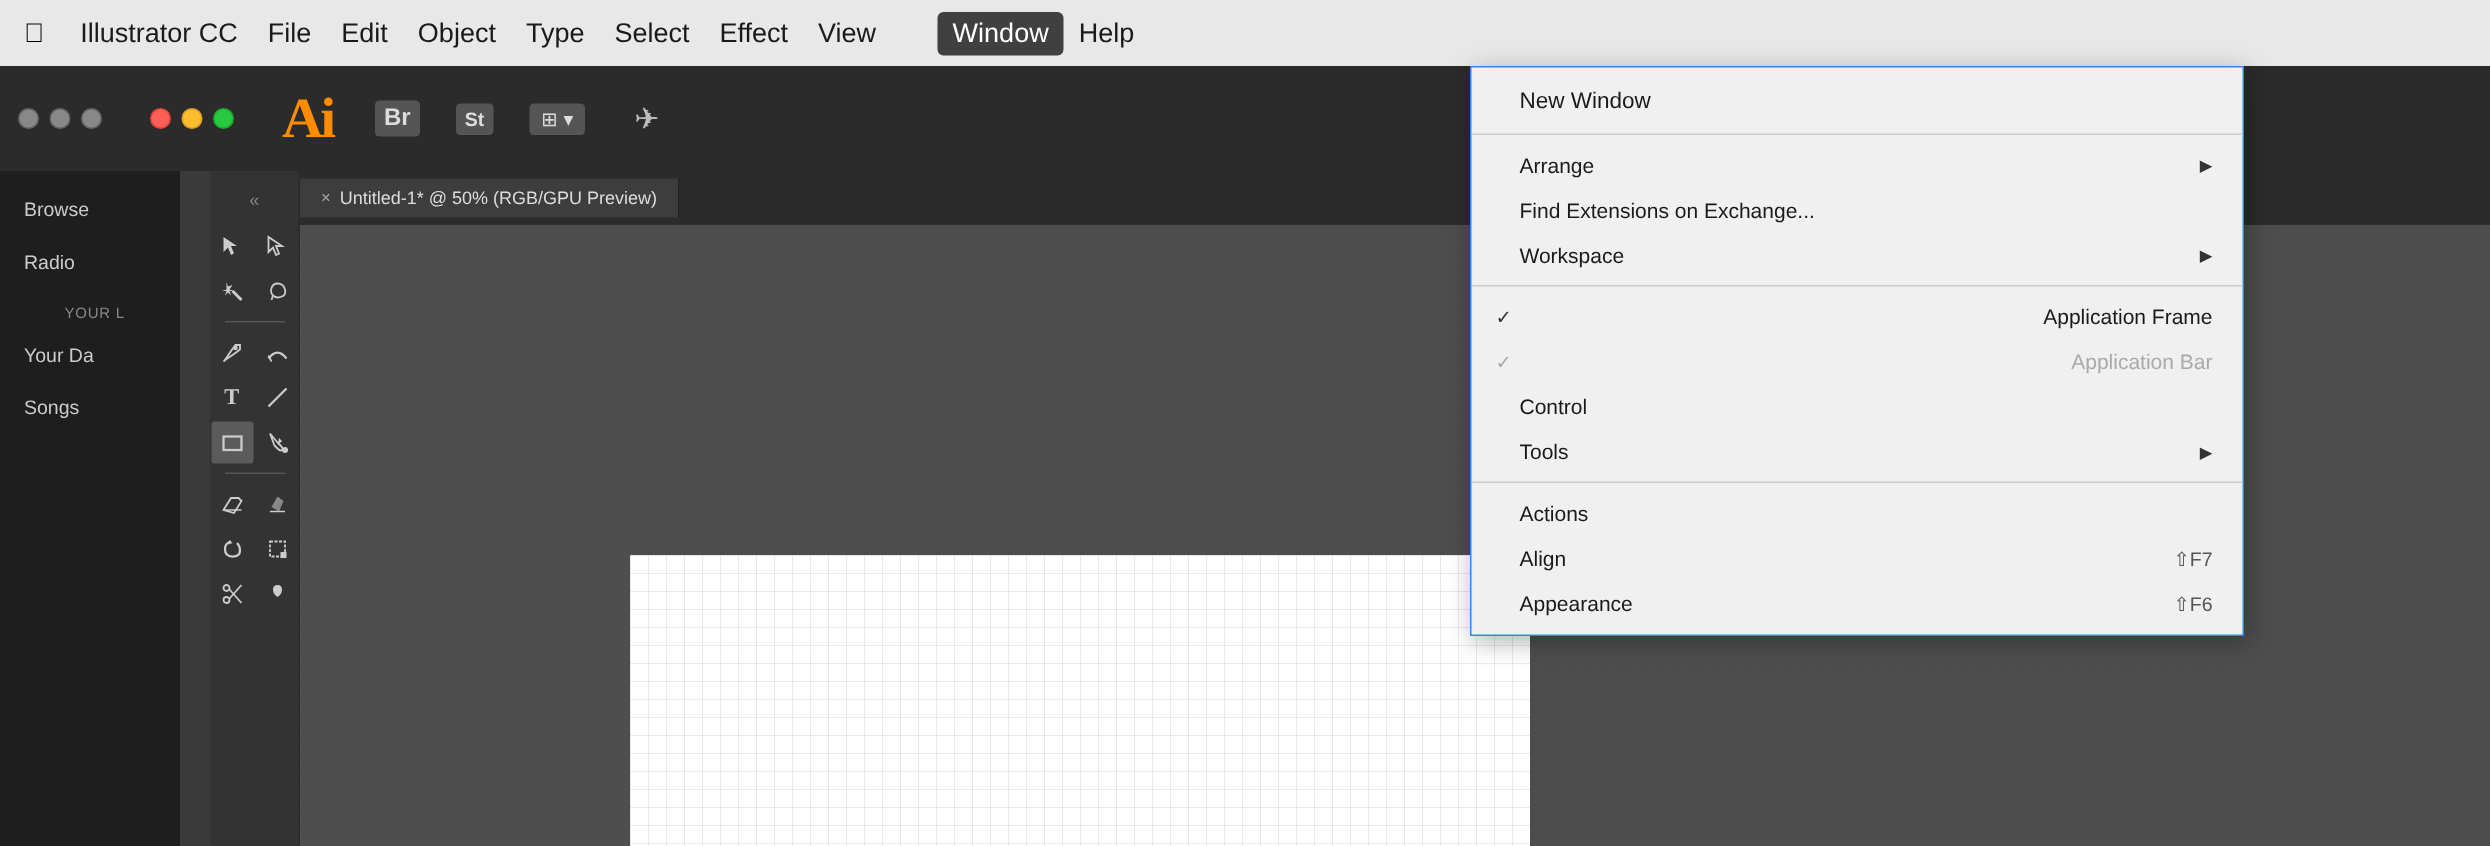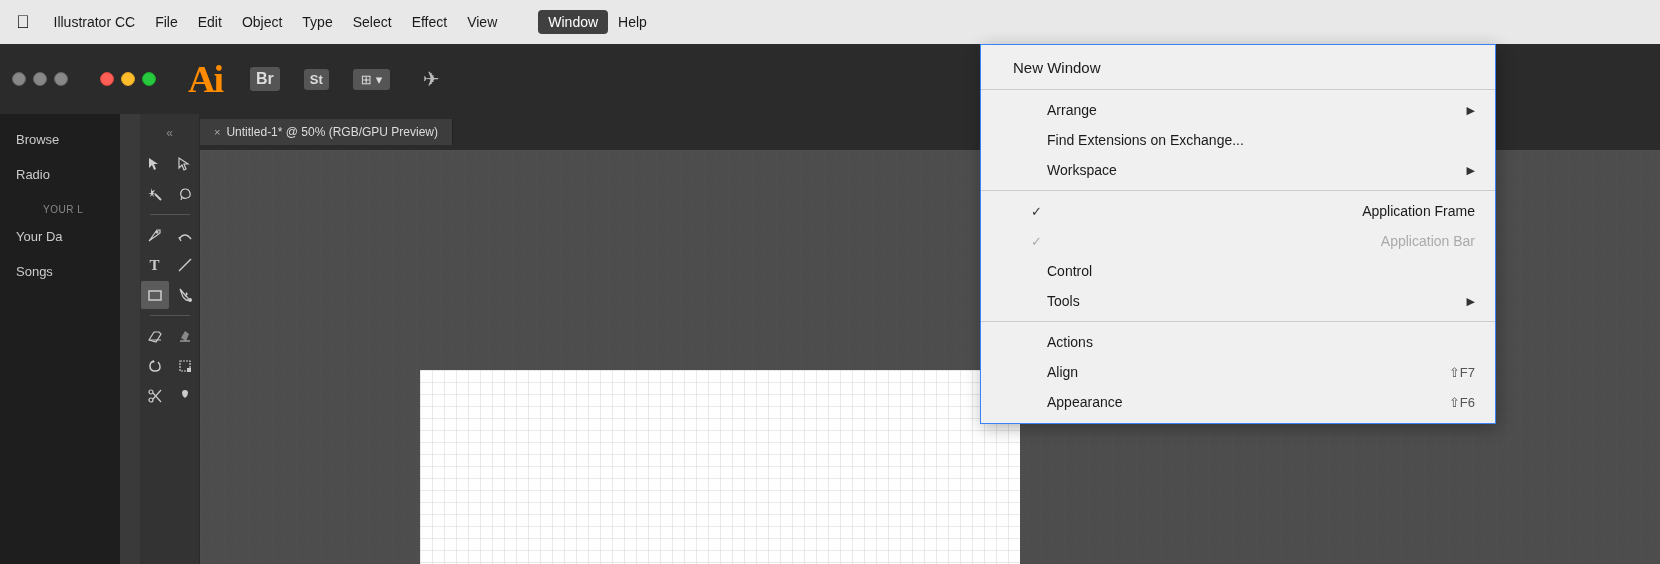--- a/index.html
+++ b/index.html
@@ -18,21 +18,21 @@
       top: 0; left: 0; right: 0;
       height: 44px;
       background: #e8e8e8;
       display: flex;
       align-items: center;
       padding: 0 8px;
       z-index: 100;
     }
     .menu-bar-item {
       padding: 4px 10px;
-      font-size: 14px;
+      font-size: 18px;
       color: #1a1a1a;
       cursor: pointer;
       border-radius: 4px;
       white-space: nowrap;
     }
     .menu-bar-item.active {
       background: #404040;
       color: white;
       margin-left: 31px;
     }
@@ -271,21 +271,20 @@
 
     .menu-item {
       display: flex;
       align-items: center;
       justify-content: space-between;
       padding: 7px 20px 7px 32px;
       font-size: 14px;
       color: #1a1a1a;
       cursor: pointer;
       white-space: nowrap;
-      margin-left: 34px;
     }
     .menu-item.disabled {
       color: #aaa;
     }
     .menu-item.has-check {
       padding-left: 16px;
     }
     .menu-item .check-mark {
       width: 16px;
       font-size: 13px;

